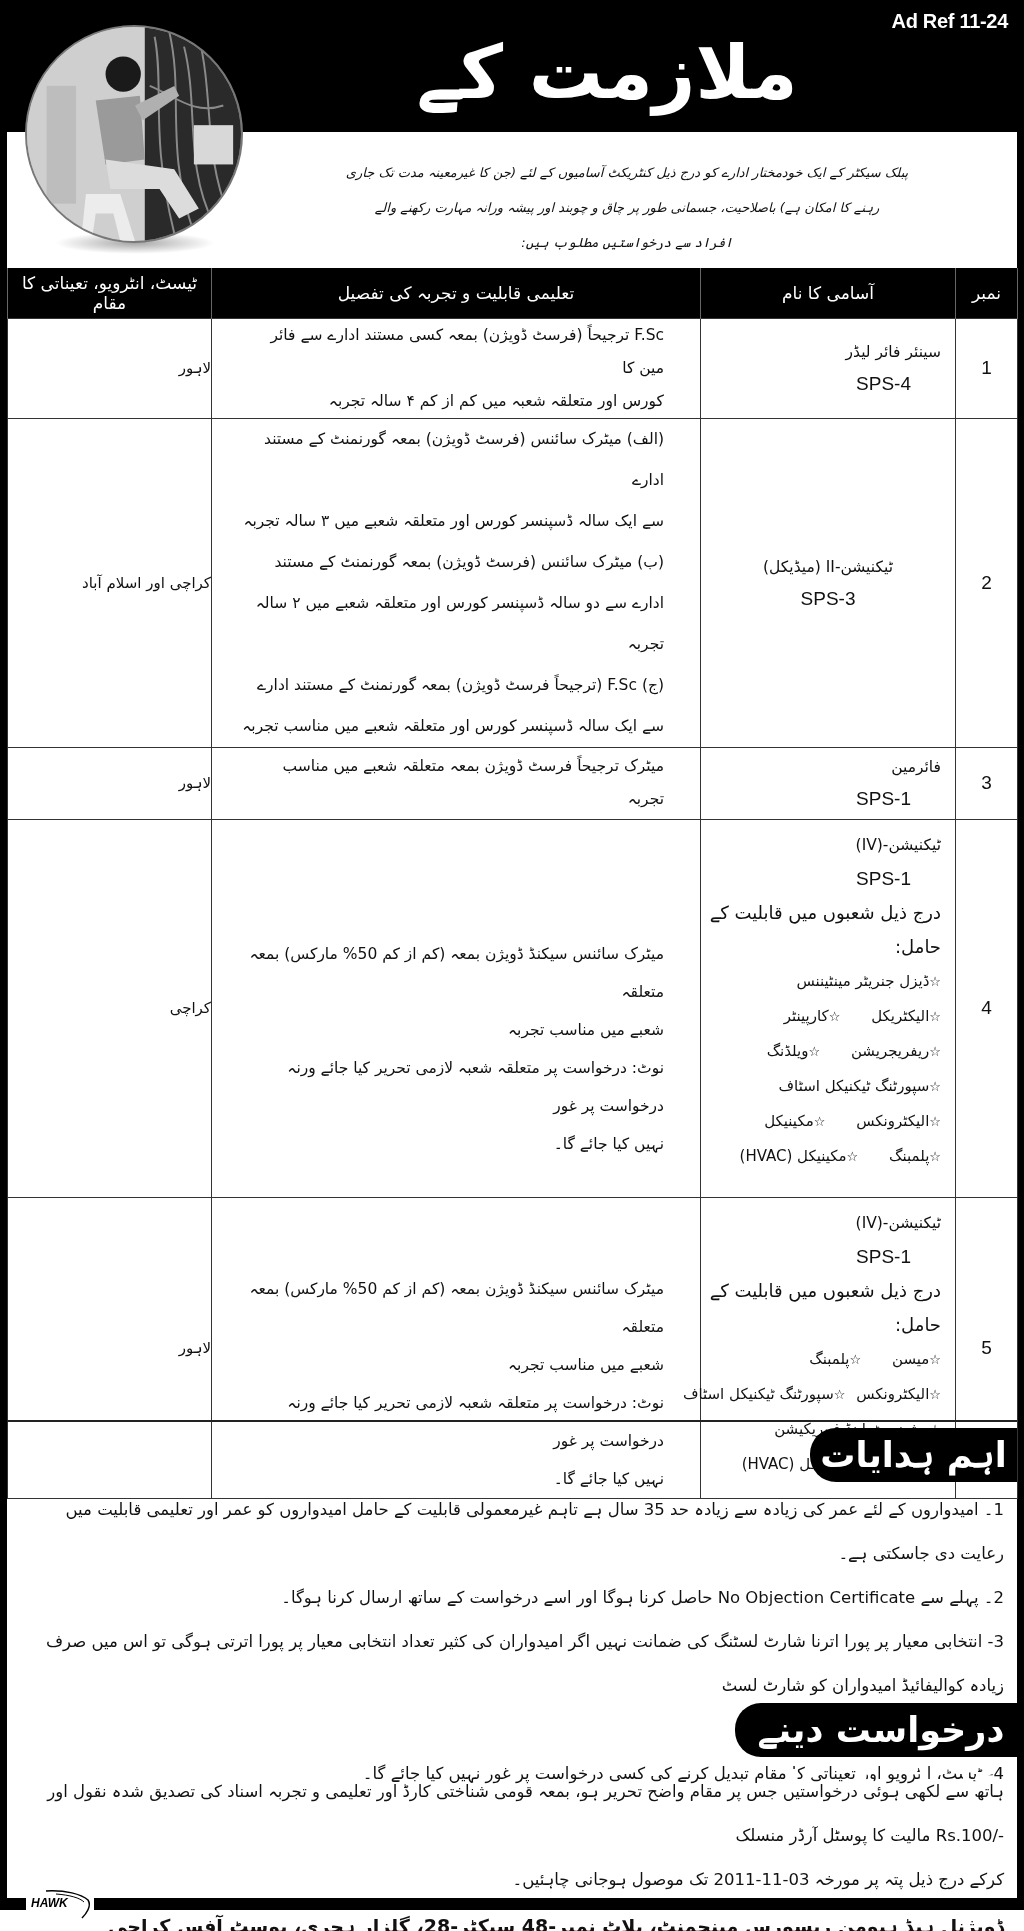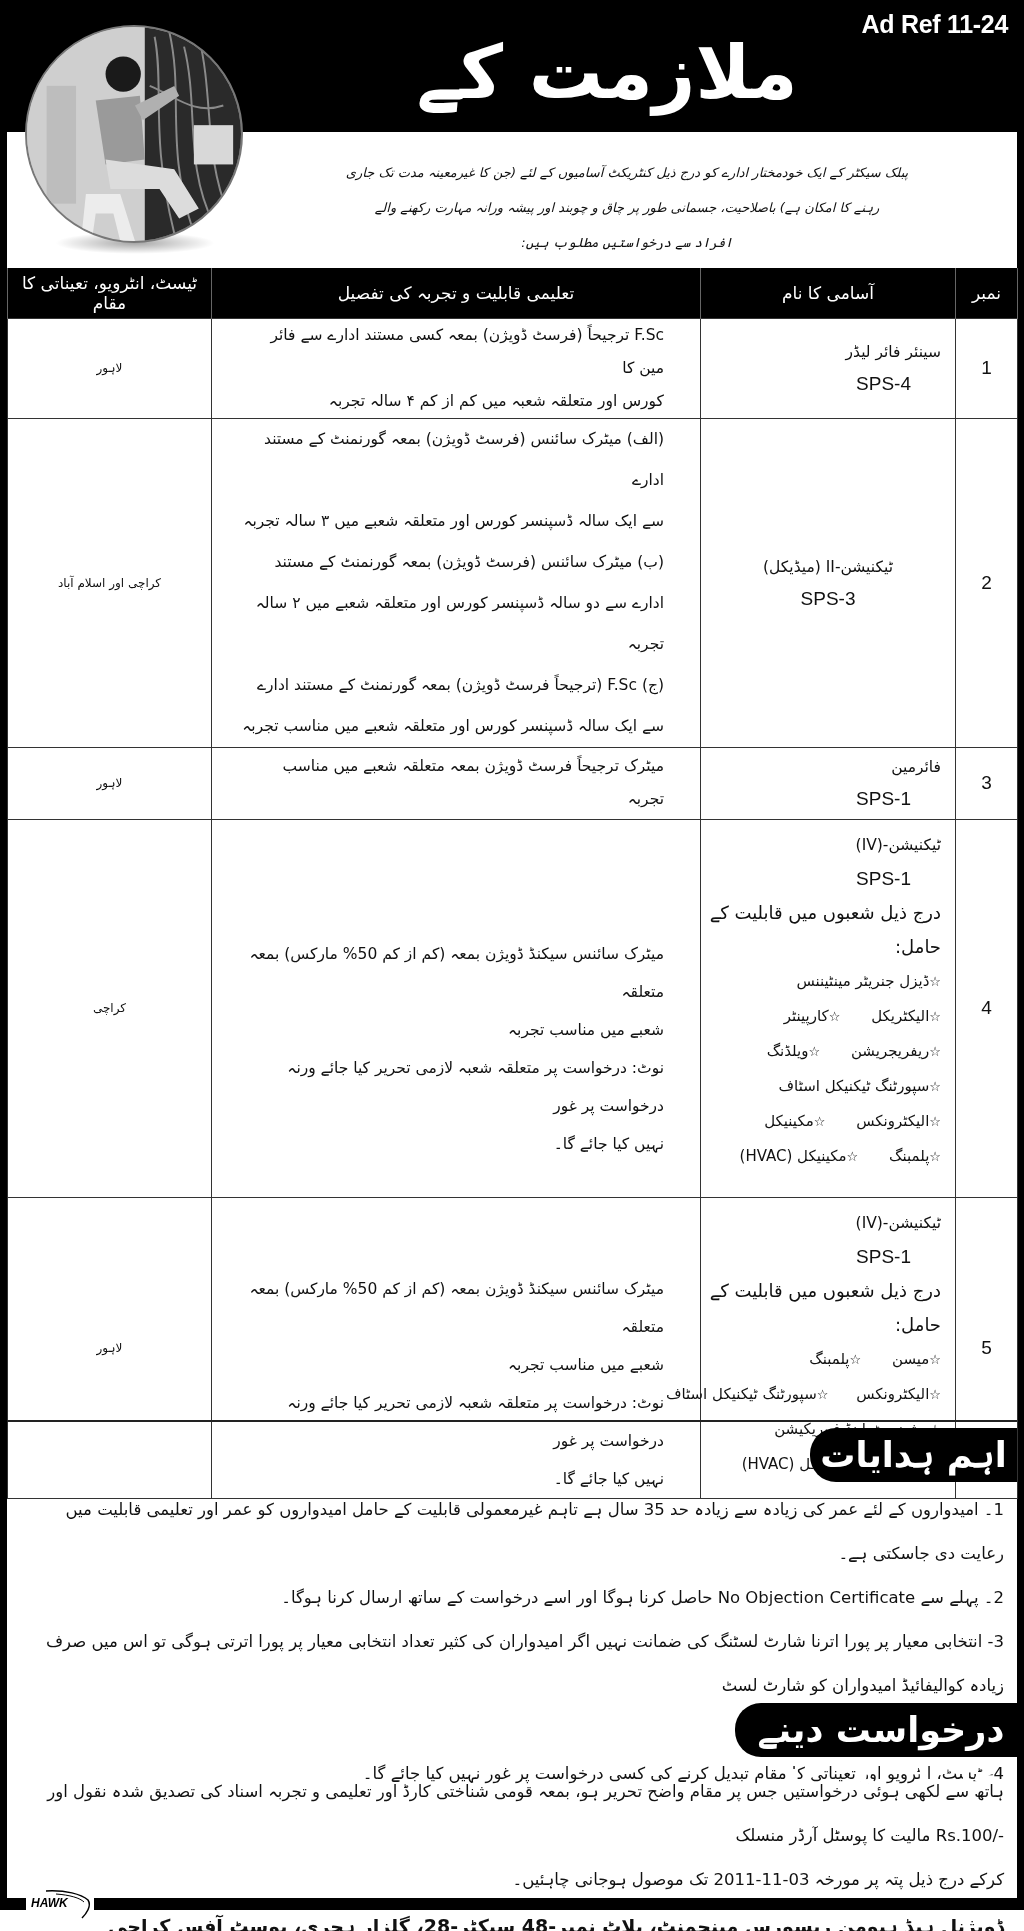--- a/index.html
+++ b/index.html
@@ -7,38 +7,38 @@
   body { position: relative; font-family: "DejaVu Sans", sans-serif; color: #111; }
 
   .urdu { font-family: "DejaVu Sans", sans-serif; direction: rtl; unicode-bidi: embed; }
 
   
   .frame-left { position: absolute; left: 0; top: 130px; width: 7px; height: 1770px; background: #000; }
   .frame-right { position: absolute; right: 0; top: 130px; width: 7px; height: 1770px; background: #000; }
 
   
   .header-band { position: absolute; left: 0; top: 0; width: 1024px; height: 132px; background: #000; }
-  .ad-ref { position: absolute; right: 16px; top: 10px; color: #fff; font-family: "Liberation Sans", sans-serif; font-weight: bold; font-size: 25px; letter-spacing: -0.3px; }
+  .ad-ref { position: absolute; right: 16px; top: 10px; color: #fff; font-family: "Liberation Sans", sans-serif; font-weight: bold; font-size: 20px; letter-spacing: -0.3px; }
   .main-title { position: absolute; left: 300px; right: 110px; top: 20px; height: 105px; color: #fff; font-size: 74px; font-weight: bold; text-align: center; line-height: 105px; }
 
   .photo { position: absolute; left: 25px; top: 25px; width: 218px; height: 218px; border-radius: 50%; border: 2px solid #777; overflow: hidden;
     background: radial-gradient(circle at 30% 30%, #e8e8e8 0%, #bdbdbd 40%, #6a6a6a 75%, #3a3a3a 100%); z-index: 3; }
   .photo svg { width: 100%; height: 100%; display: block; }
   .photo-shadow { position: absolute; left: 55px; top: 232px; width: 160px; height: 22px; border-radius: 50%; background: radial-gradient(ellipse at center, rgba(0,0,0,0.35), rgba(0,0,0,0) 70%); z-index: 2; }
 
   .intro { position: absolute; left: 250px; right: 20px; top: 155px; height: 110px; text-align: center; font-size: 13px; line-height: 35px; font-style: italic; }
 
   
   .jobs-table { position: absolute; left: 7px; top: 268px; width: 1010px; border-collapse: collapse; table-layout: fixed; }
   .jobs-table th { background: #000; color: #fff; height: 50px; font-weight: normal; font-size: 17px; border-left: 1px solid #666; border-right: 1px solid #666; text-align: center; }
   .jobs-table td { border: 1.5px solid #333; vertical-align: middle; text-align: center; font-size: 15.5px; }
   .jobs-table td.detail { text-align: right; padding: 0 36px 0 30px; line-height: 33px; margin-top: 23px; }
   .jobs-table td.post { text-align: right; padding-right: 14px; line-height: 31px; }
   .jobs-table td.num { font-family: "Liberation Sans", sans-serif; font-size: 19px; }
-  .jobs-table td.loc { font-size: 12px; }
+  .jobs-table td.loc { font-size: 15px; text-align: right; }
   .grade { display: block; font-family: "Liberation Sans", sans-serif; font-size: 19px; direction: ltr; text-align: right; padding-right: 30px; }
   .post-title { display: block; }
   .skills-lead { display: block; font-size: 18px; }
   .skill-line { display: block; font-size: 15px; white-space: nowrap; }
   .skill { display: inline-block; margin-left: 26px; }
   .star { font-size: 13px; }
   .det-line { display: block; }
 
   
   .tab { position: absolute; background: #000; color: #fff; border-radius: 26px 0 0 26px; text-align: center; font-weight: bold; font-size: 35px; line-height: 54px; height: 54px; }
@@ -204,21 +204,21 @@
       </td>
       <td class="post urdu" style="vertical-align:top;padding-top:8px;line-height:34px">
         <span class="post-title">ٹیکنیشن-(IV)</span>
         <span class="grade">SPS-1</span>
         <span class="skills-lead">درج ذیل شعبوں میں قابلیت کے حامل:</span>
         <span class="skill-line">
           <span class="skill"><span class="star">☆</span><span>میسن</span></span>
           <span class="skill"><span class="star">☆</span><span>پلمبنگ</span></span>
         </span>
         <span class="skill-line">
-          <span class="skill" style="margin-left:23px"><span class="star">☆</span><span>الیکٹرونکس</span></span>
+          <span class="skill" style="margin-left:6px"><span class="star">☆</span><span>الیکٹرونکس</span></span>
           <span class="skill" style="margin-left:0"><span class="star">☆</span><span>سپورٹنگ ٹیکنیکل اسٹاف</span></span>
         </span>
         <span class="skill-line">
           <span class="skill"><span class="star">☆</span><span>مشینسٹ اینڈ فیبریکیشن</span></span>
         </span>
         <span class="skill-line">
           <span class="skill" style="margin-left:6px"><span class="star">☆</span><span>الیکٹریکل</span></span>
           <span class="skill" style="margin-left:0"><span class="star">☆</span><span>مکینیکل (HVAC)</span></span>
         </span>
       </td>

